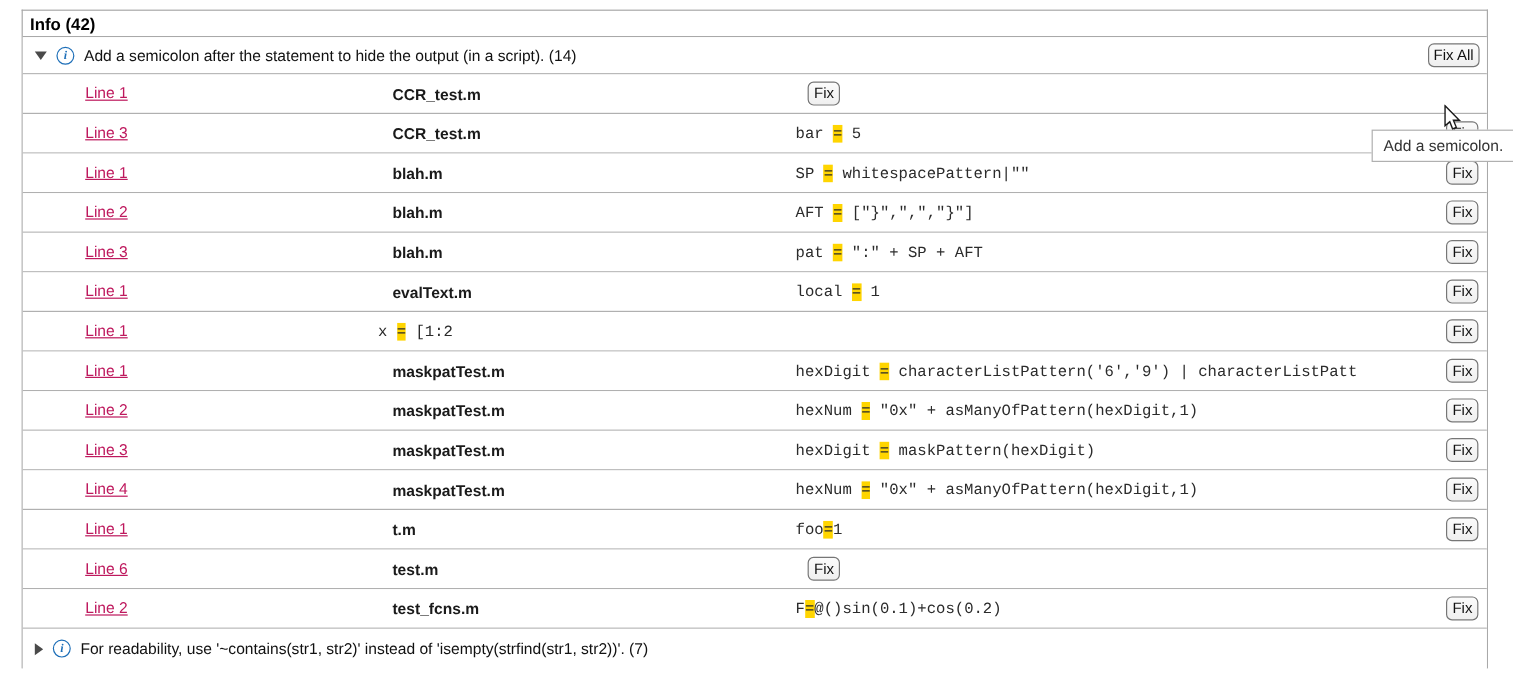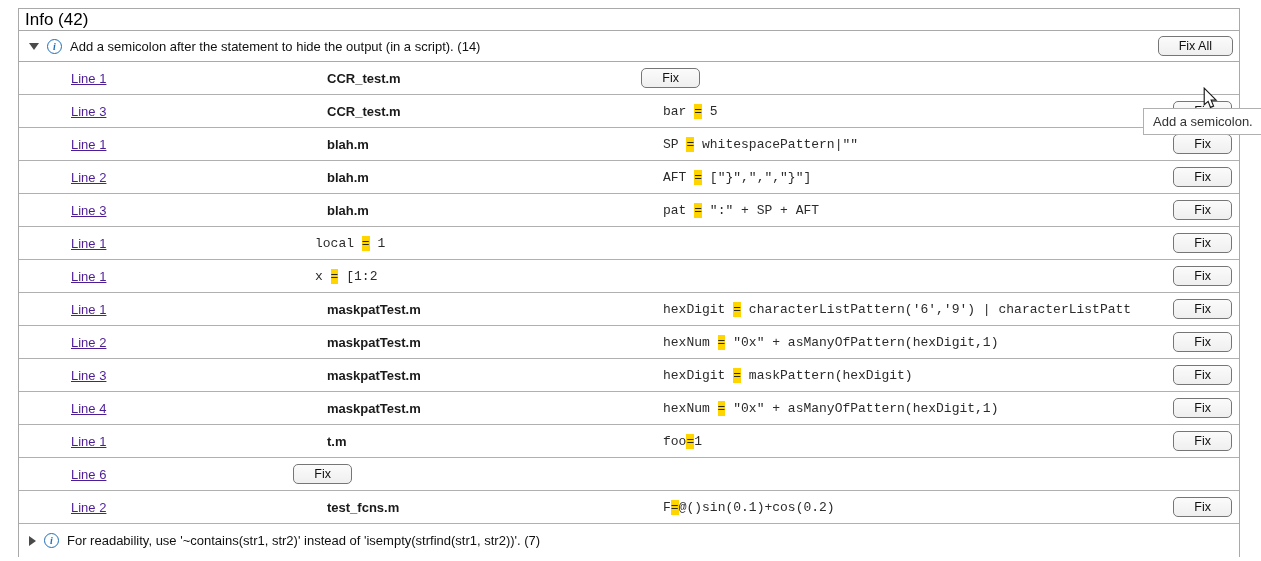--- a/index.html
+++ b/index.html
@@ -11,21 +11,21 @@
     background:#ffffff; overflow:hidden;
   }
 
   .report {
     position:absolute; left:18px; top:8px; width:1222px;
     border:1px solid #a9a9a9; border-bottom:none; background:#fff;
   }
 
   .panel-title {
     height:22px; line-height:22px; padding-left:6px;
-    font-size:17px; font-weight:normal; color:#000;
+    font-size:14px; font-weight:bold; color:#000;
     border-bottom:1px solid #a9a9a9;
   }
 
   .group-header {
     height:31px; display:flex; align-items:center;
     padding-left:10px; border-bottom:1px solid #a9a9a9; background:#fff;
   }
   .group-header.collapsed { border-bottom:none; height:33px; }
 
   .caret { display:inline-block; width:0; height:0; margin-right:8px; cursor:pointer; }
@@ -41,30 +41,30 @@
   }
 
   .group-label { font-size:13px; color:#111; white-space:nowrap; }
 
   .spacer { flex:1; }
 
   .btn {
     font-family:"Liberation Sans", sans-serif; font-size:12.5px; color:#111;
     background:linear-gradient(#fbfbfb,#efefef);
     border:1px solid #767676; border-radius:5px;
-    height:20px; padding:0 20px; cursor:pointer; white-space:nowrap;
+    height:20px; padding:0 4px; cursor:pointer; white-space:nowrap;
   }
   .fix-all-btn { margin-right:6px; }
 
   .row {
     height:33px; display:flex; align-items:center;
     border-bottom:1px solid #b0b0b0; background:#fff;
   }
   .col-line { width:294px; padding-left:52px; flex:0 0 auto; }
-  .col-line a { color:#4c1d95; text-decoration:underline; font-size:13px; }
+  .col-line a { color:#be185d; text-decoration:underline; font-size:13px; }
   .col-file { width:348px; padding-left:14px; flex:0 0 auto; font-size:13px; color:#1a1a1a; white-space:nowrap;font-weight:bold; }
   .col-code {
     flex:1 1 auto; overflow:hidden; white-space:nowrap;
     font-family:"Liberation Mono", monospace; font-size:13px; color:#2b2b2b;
     padding-left:2px;
   }
   .code-hl { background:#ffd500; }
   .col-fix { width:46px; flex:0 0 auto; display:flex; justify-content:flex-end; padding-right:7px; }
 
   .tooltip {
@@ -152,20 +152,21 @@
     </div>
     <div class="col-fix">
       <button class="btn">Fix</button>
     </div>
   </div>
 
   <div class="row">
     <div class="col-line">
       <a href="#">Line 1</a>
     </div>
+    <div class="col-file">evalText.m</div>
     <div class="col-code">
       <span class="code-pre">local </span><span class="code-hl">=</span><span class="code-post"> 1</span>
     </div>
     <div class="col-fix">
       <button class="btn">Fix</button>
     </div>
   </div>
 
   <div class="row">
     <div class="col-line">
@@ -241,20 +242,21 @@
     </div>
     <div class="col-fix">
       <button class="btn">Fix</button>
     </div>
   </div>
 
   <div class="row">
     <div class="col-line">
       <a href="#">Line 6</a>
     </div>
+    <div class="col-file">test.m</div>
     <div class="col-fix">
       <button class="btn">Fix</button>
     </div>
   </div>
 
   <div class="row">
     <div class="col-line">
       <a href="#">Line 2</a>
     </div>
     <div class="col-file">test_fcns.m</div>

